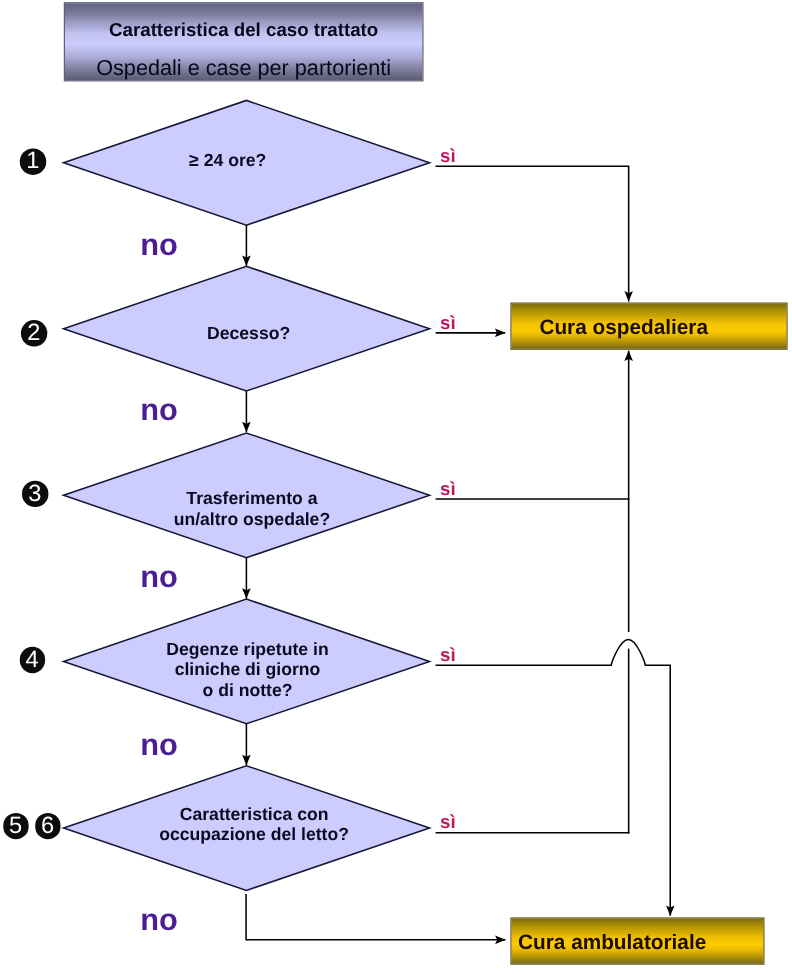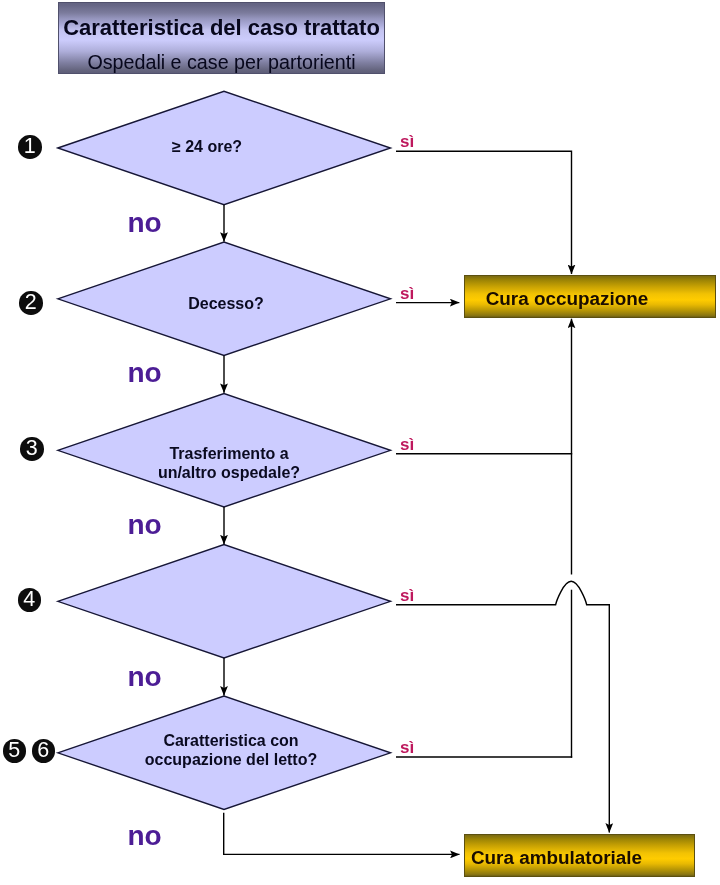--- a/index.html
+++ b/index.html
@@ -11,21 +11,21 @@
 
   
   .banner{position:absolute;left:58px;top:2px;width:327px;height:72px;
           border:1px solid #50506c;box-sizing:border-box;
           background:linear-gradient(to bottom,
              #636382 0%, #666685 3%, #7b7b9c 14%, #9494bc 22%, #adaddb 32%,
              #c3c3f0 39%, #ccccfc 53%, #aeaeda 69%, #7d7d9e 86%,
              #64647e 96%, #5d5d78 100%);
           display:flex;flex-direction:column;align-items:center;justify-content:flex-start;
           padding-top:4px;}
-  .banner .l1{font-size:22px;font-weight:bold;color:#07071c;line-height:21px;
+  .banner .l1{font-size:17px;font-weight:bold;color:#07071c;line-height:21px;
               letter-spacing:0px;white-space:nowrap;margin-top:10px;}
   .banner .l2{font-size:19.7px;font-weight:normal;color:#07071c;line-height:21px;
               letter-spacing:0px;white-space:nowrap;margin-top:14px;}
 
   
   .dtext{position:absolute;text-align:center;color:#0a0a20;font-weight:bold;
          font-size:16px;line-height:19px;white-space:nowrap;}
 
   
   .yes{position:absolute;color:#be185d;font-weight:bold;font-size:17px;
@@ -107,37 +107,42 @@
   <div class="dtext" style="left:57px;top:137px;width:300px">
     <div>≥ 24 ore?</div>
   </div>
   <div class="dtext" style="left:76px;top:293.5px;width:300px">
     <div>Decesso?</div>
   </div>
   <div class="dtext" style="left:79px;top:444px;width:300px">
     <div>Trasferimento a</div>
     <div>un/altro ospedale?</div>
   </div>
+  <div class="dtext" style="left:75px;top:580.5px;width:300px">
+    <div>Degenze ripetute in</div>
+    <div>cliniche di giorno</div>
+    <div>o di notte?</div>
+  </div>
   <div class="dtext" style="left:81px;top:731px;width:300px">
     <div>Caratteristica con</div>
     <div>occupazione del letto?</div>
   </div>
 
   <div class="yes" style="left:400px;top:134px">sì</div>
   <div class="yes" style="left:400px;top:285.5px">sì</div>
   <div class="yes" style="left:400px;top:436.5px">sì</div>
   <div class="yes" style="left:400px;top:587.5px">sì</div>
   <div class="yes" style="left:400px;top:739.5px">sì</div>
 
   <div class="no" style="left:127.5px;top:213.5px">no</div>
   <div class="no" style="left:127.5px;top:364px">no</div>
   <div class="no" style="left:127.5px;top:516px">no</div>
   <div class="no" style="left:127.5px;top:667.5px">no</div>
   <div class="no" style="left:127.5px;top:826.5px">no</div>
 
   <div class="gold" style="left:463.5px;top:275px;width:252px;height:43px">
-    <span style="top:11.5px;margin-left:-45px">Cura occupazione</span>
+    <span style="top:11.5px;margin-left:-45px">Cura ospedaliera</span>
   </div>
   <div class="gold" style="left:463.5px;top:834px;width:231px;height:43px">
     <span style="top:11.5px;margin-left:-45px">Cura ambulatoriale</span>
   </div>
 
 </div>
 
 </body></html>

